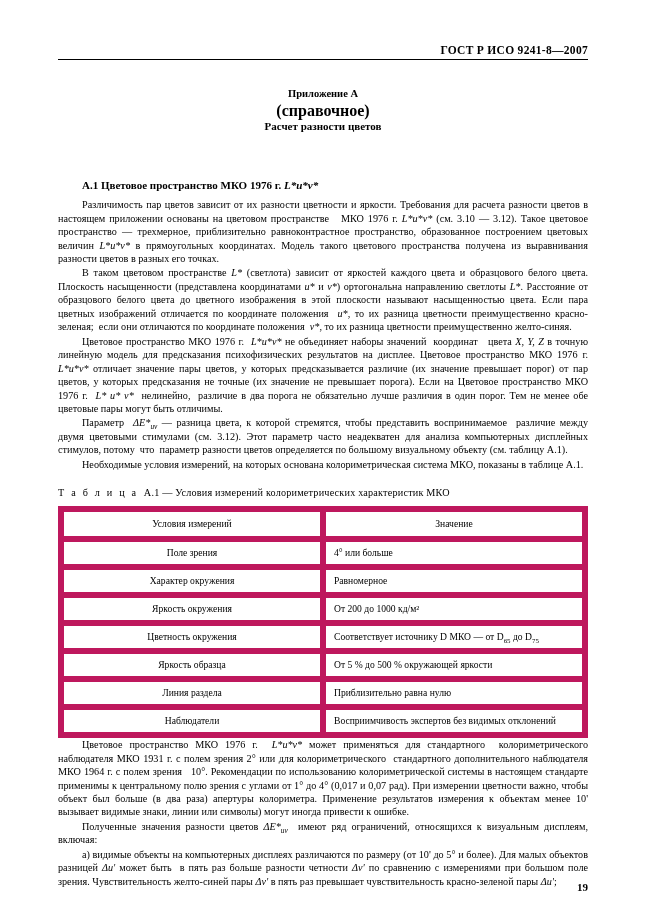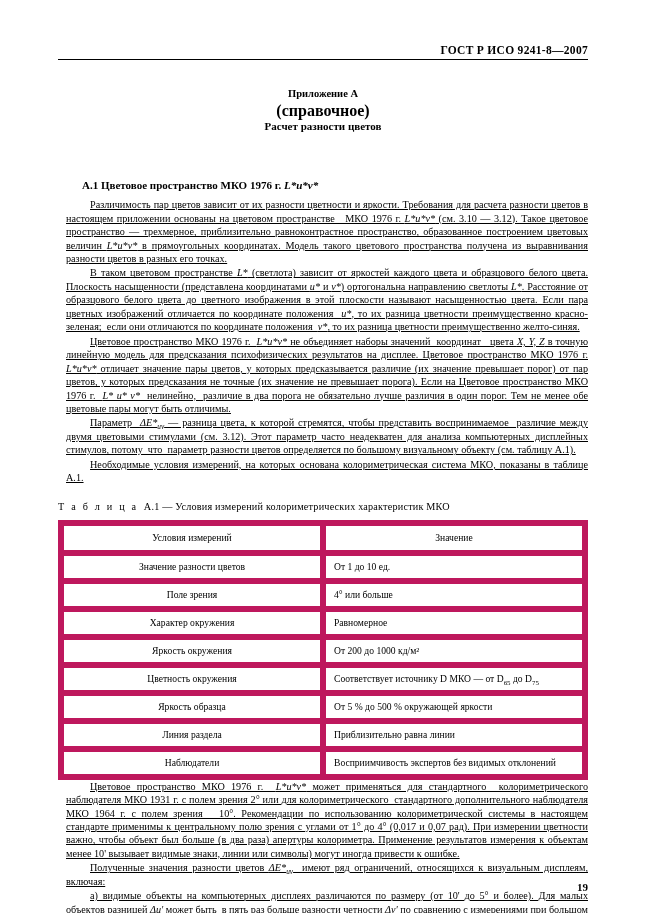--- a/index.html
+++ b/index.html
@@ -58,22 +58,21 @@
     font-weight: bold;
     text-indent: 24px;
     margin-bottom: 7px;
     margin-top: 47px;
   }
   p.body {
     font-size: 10.2px;
     line-height: 1.32;
     text-align: justify;
     text-indent: 24px;
-    margin: 0 0 1px 8px;
-    text-decoration: underline;
+    margin: 0 0 1px 0;
   }
   .italic { font-style: italic; }
   .bold { font-weight: bold; }
   .tbl-caption {
     font-size: 10.2px;
     margin: 16px 0 8px 0;
     letter-spacing: 0.2px;
   }
   .tbl-caption .spaced { letter-spacing: 2.2px; }
   table.cie {
@@ -147,24 +146,20 @@
 
   <table class="cie">
     <thead>
       <tr>
         <th>Условия измерений</th>
         <th>Значение</th>
       </tr>
     </thead>
     <tbody>
       <tr>
-        <td class="c1">Значение разности цветов</td>
-        <td class="c2">От 1 до 10 ед.</td>
-      </tr>
-      <tr>
         <td class="c1">Поле зрения</td>
         <td class="c2">4° или больше</td>
       </tr>
       <tr>
         <td class="c1">Характер окружения</td>
         <td class="c2">Равномерное</td>
       </tr>
       <tr>
         <td class="c1">Яркость окружения</td>
         <td class="c2">От 200 до 1000 кд/м²</td>
@@ -172,21 +167,21 @@
       <tr>
         <td class="c1">Цветность окружения</td>
         <td class="c2">Соответствует источнику D МКО — от D<sub>65</sub> до D<sub>75</sub></td>
       </tr>
       <tr>
         <td class="c1">Яркость образца</td>
         <td class="c2">От 5 % до 500 % окружающей яркости</td>
       </tr>
       <tr>
         <td class="c1">Линия раздела</td>
-        <td class="c2">Приблизительно равна линии</td>
+        <td class="c2">Приблизительно равна нулю</td>
       </tr>
       <tr>
         <td class="c1">Наблюдатели</td>
         <td class="c2">Восприимчивость экспертов без видимых отклонений</td>
       </tr>
     </tbody>
   </table>
 
   <p class="body after-table">Цветовое пространство МКО 1976 г.&nbsp; <span class="italic">L*u*v*</span> может применяться для стандартного&nbsp; колориметрического наблюдателя МКО 1931 г. с полем зрения 2° или для колориметрического&nbsp; стандартного дополнительного наблюдателя МКО 1964 г. с полем зрения&nbsp;&nbsp; 10°. Рекомендации по использованию колориметрической системы в настоящем стандарте применимы к центральному полю зрения с углами от 1° до 4° (0,017 и 0,07 рад). При измерении цветности важно, чтобы объект был больше (в два раза) апертуры колориметра. Применение результатов измерения к объектам менее 10' вызывает видимые знаки, линии или символы) могут иногда привести к ошибке.</p>
 

